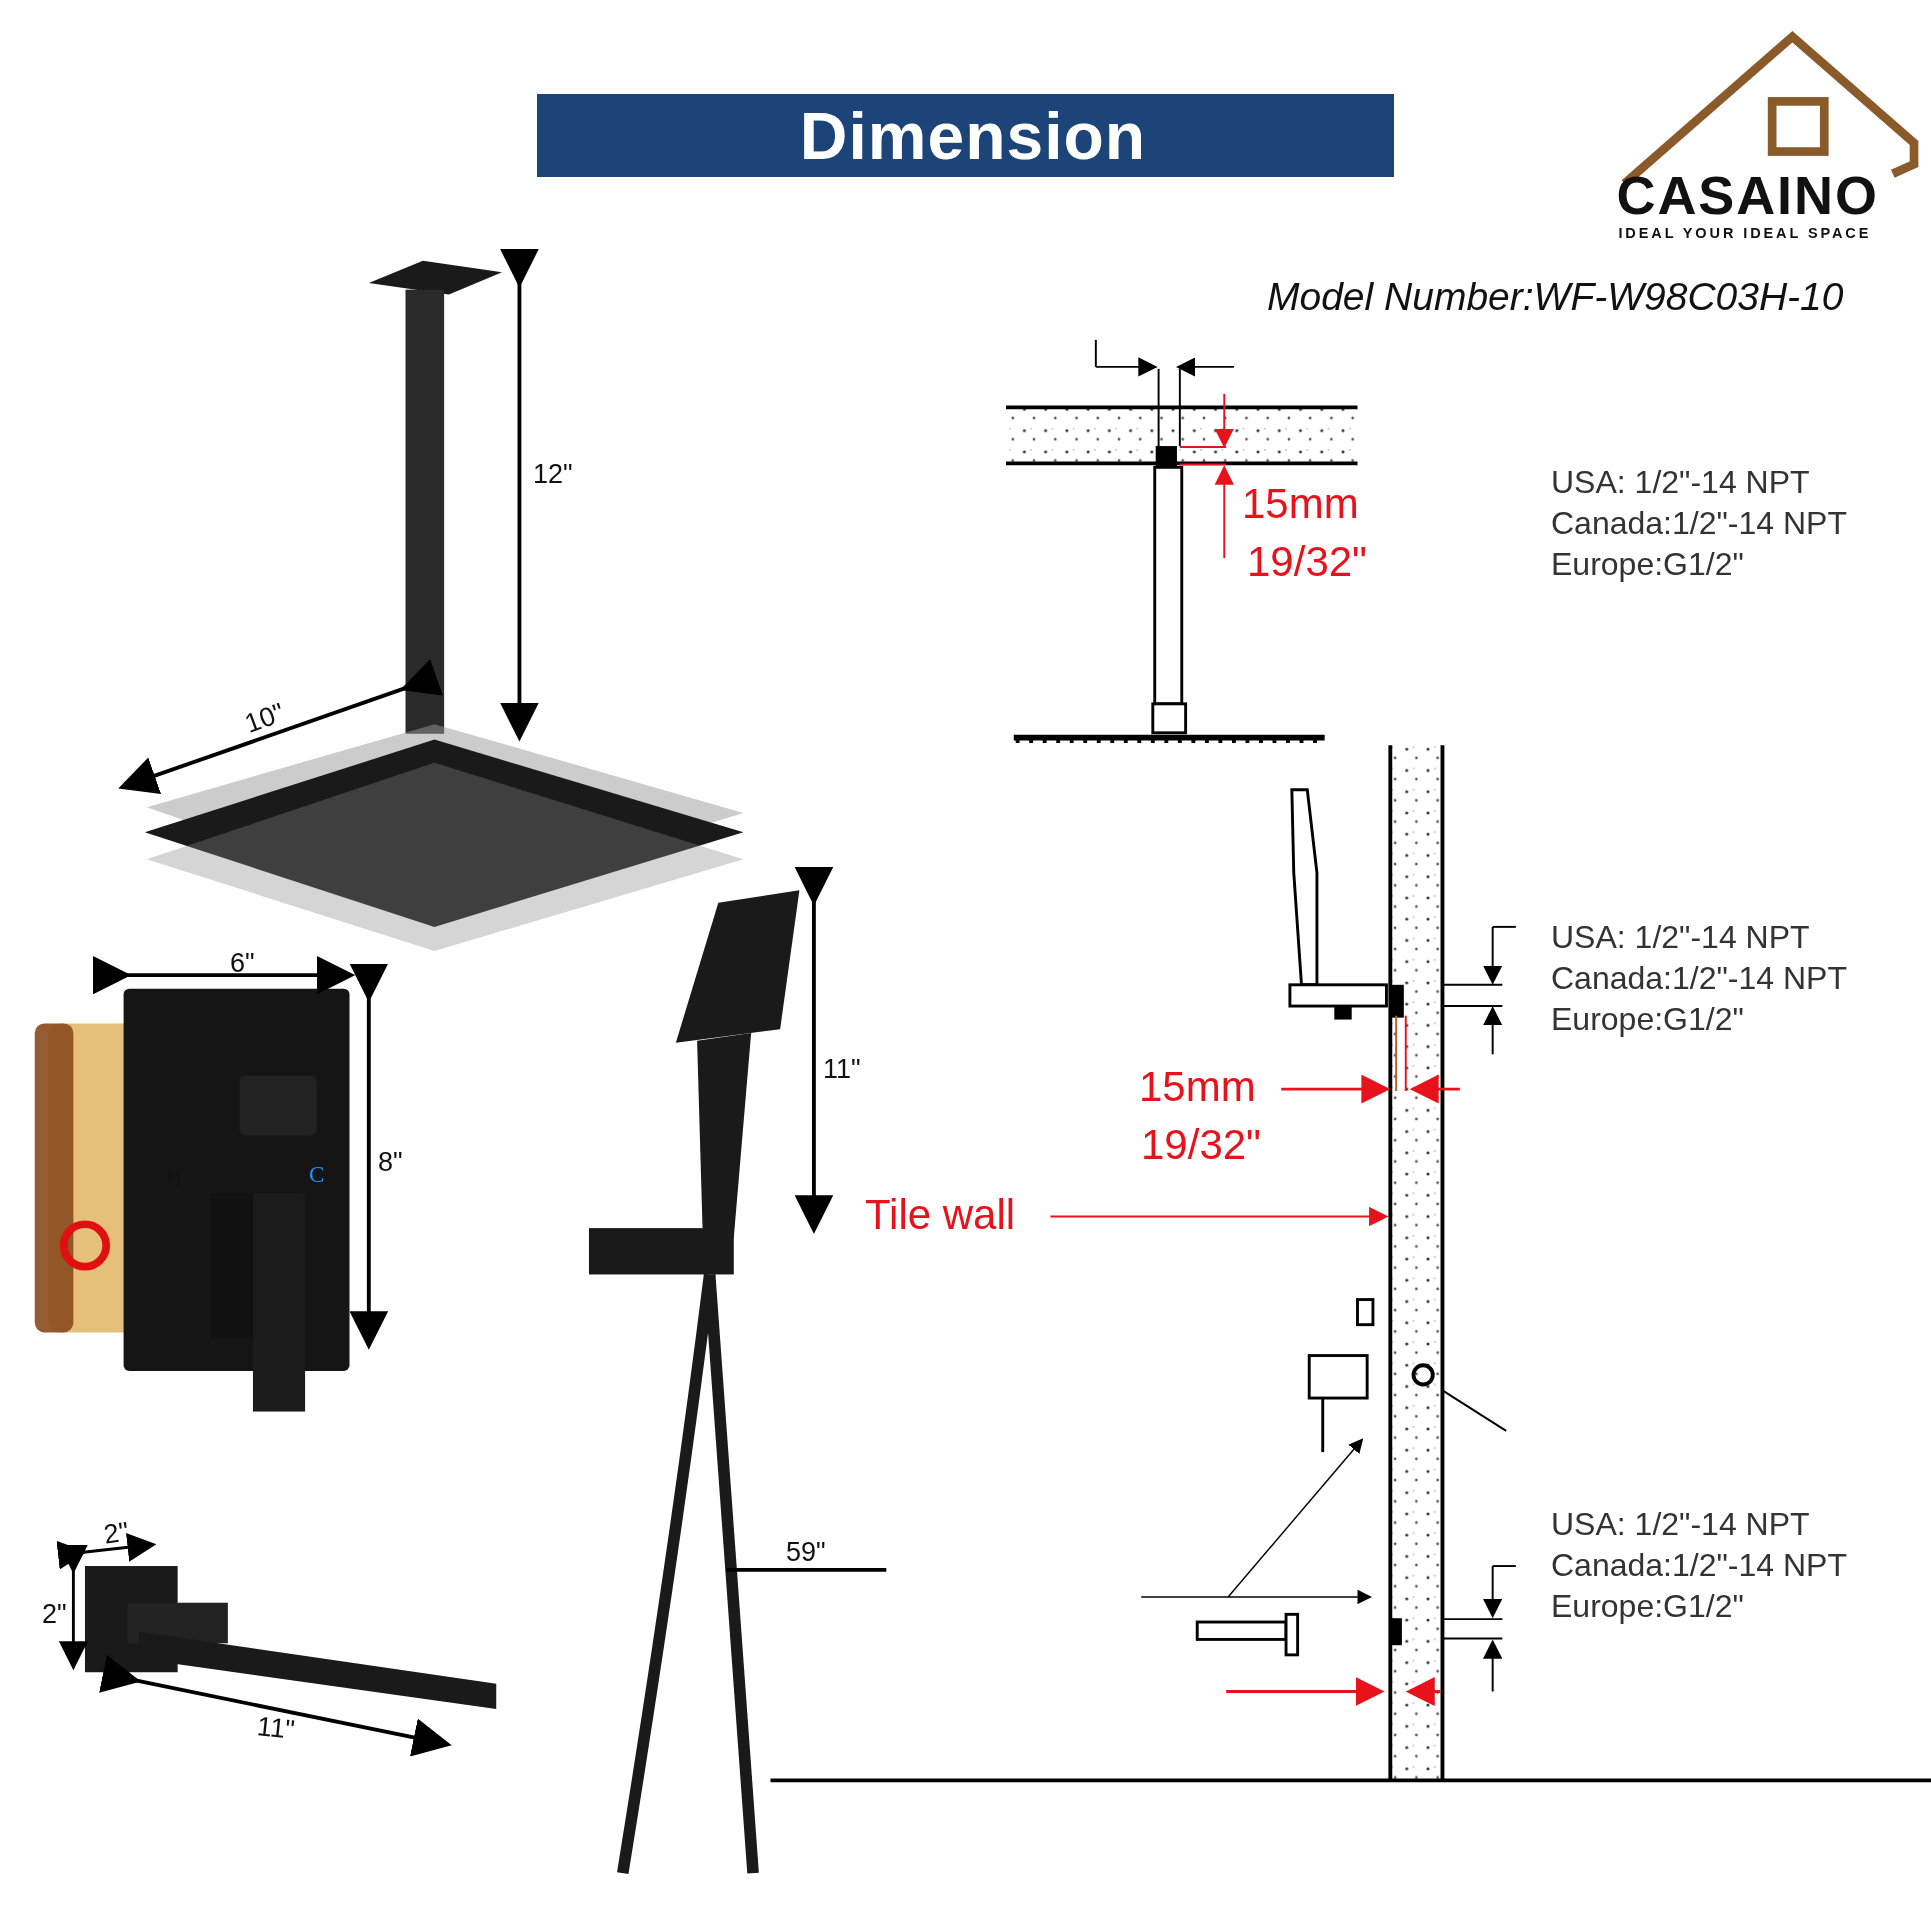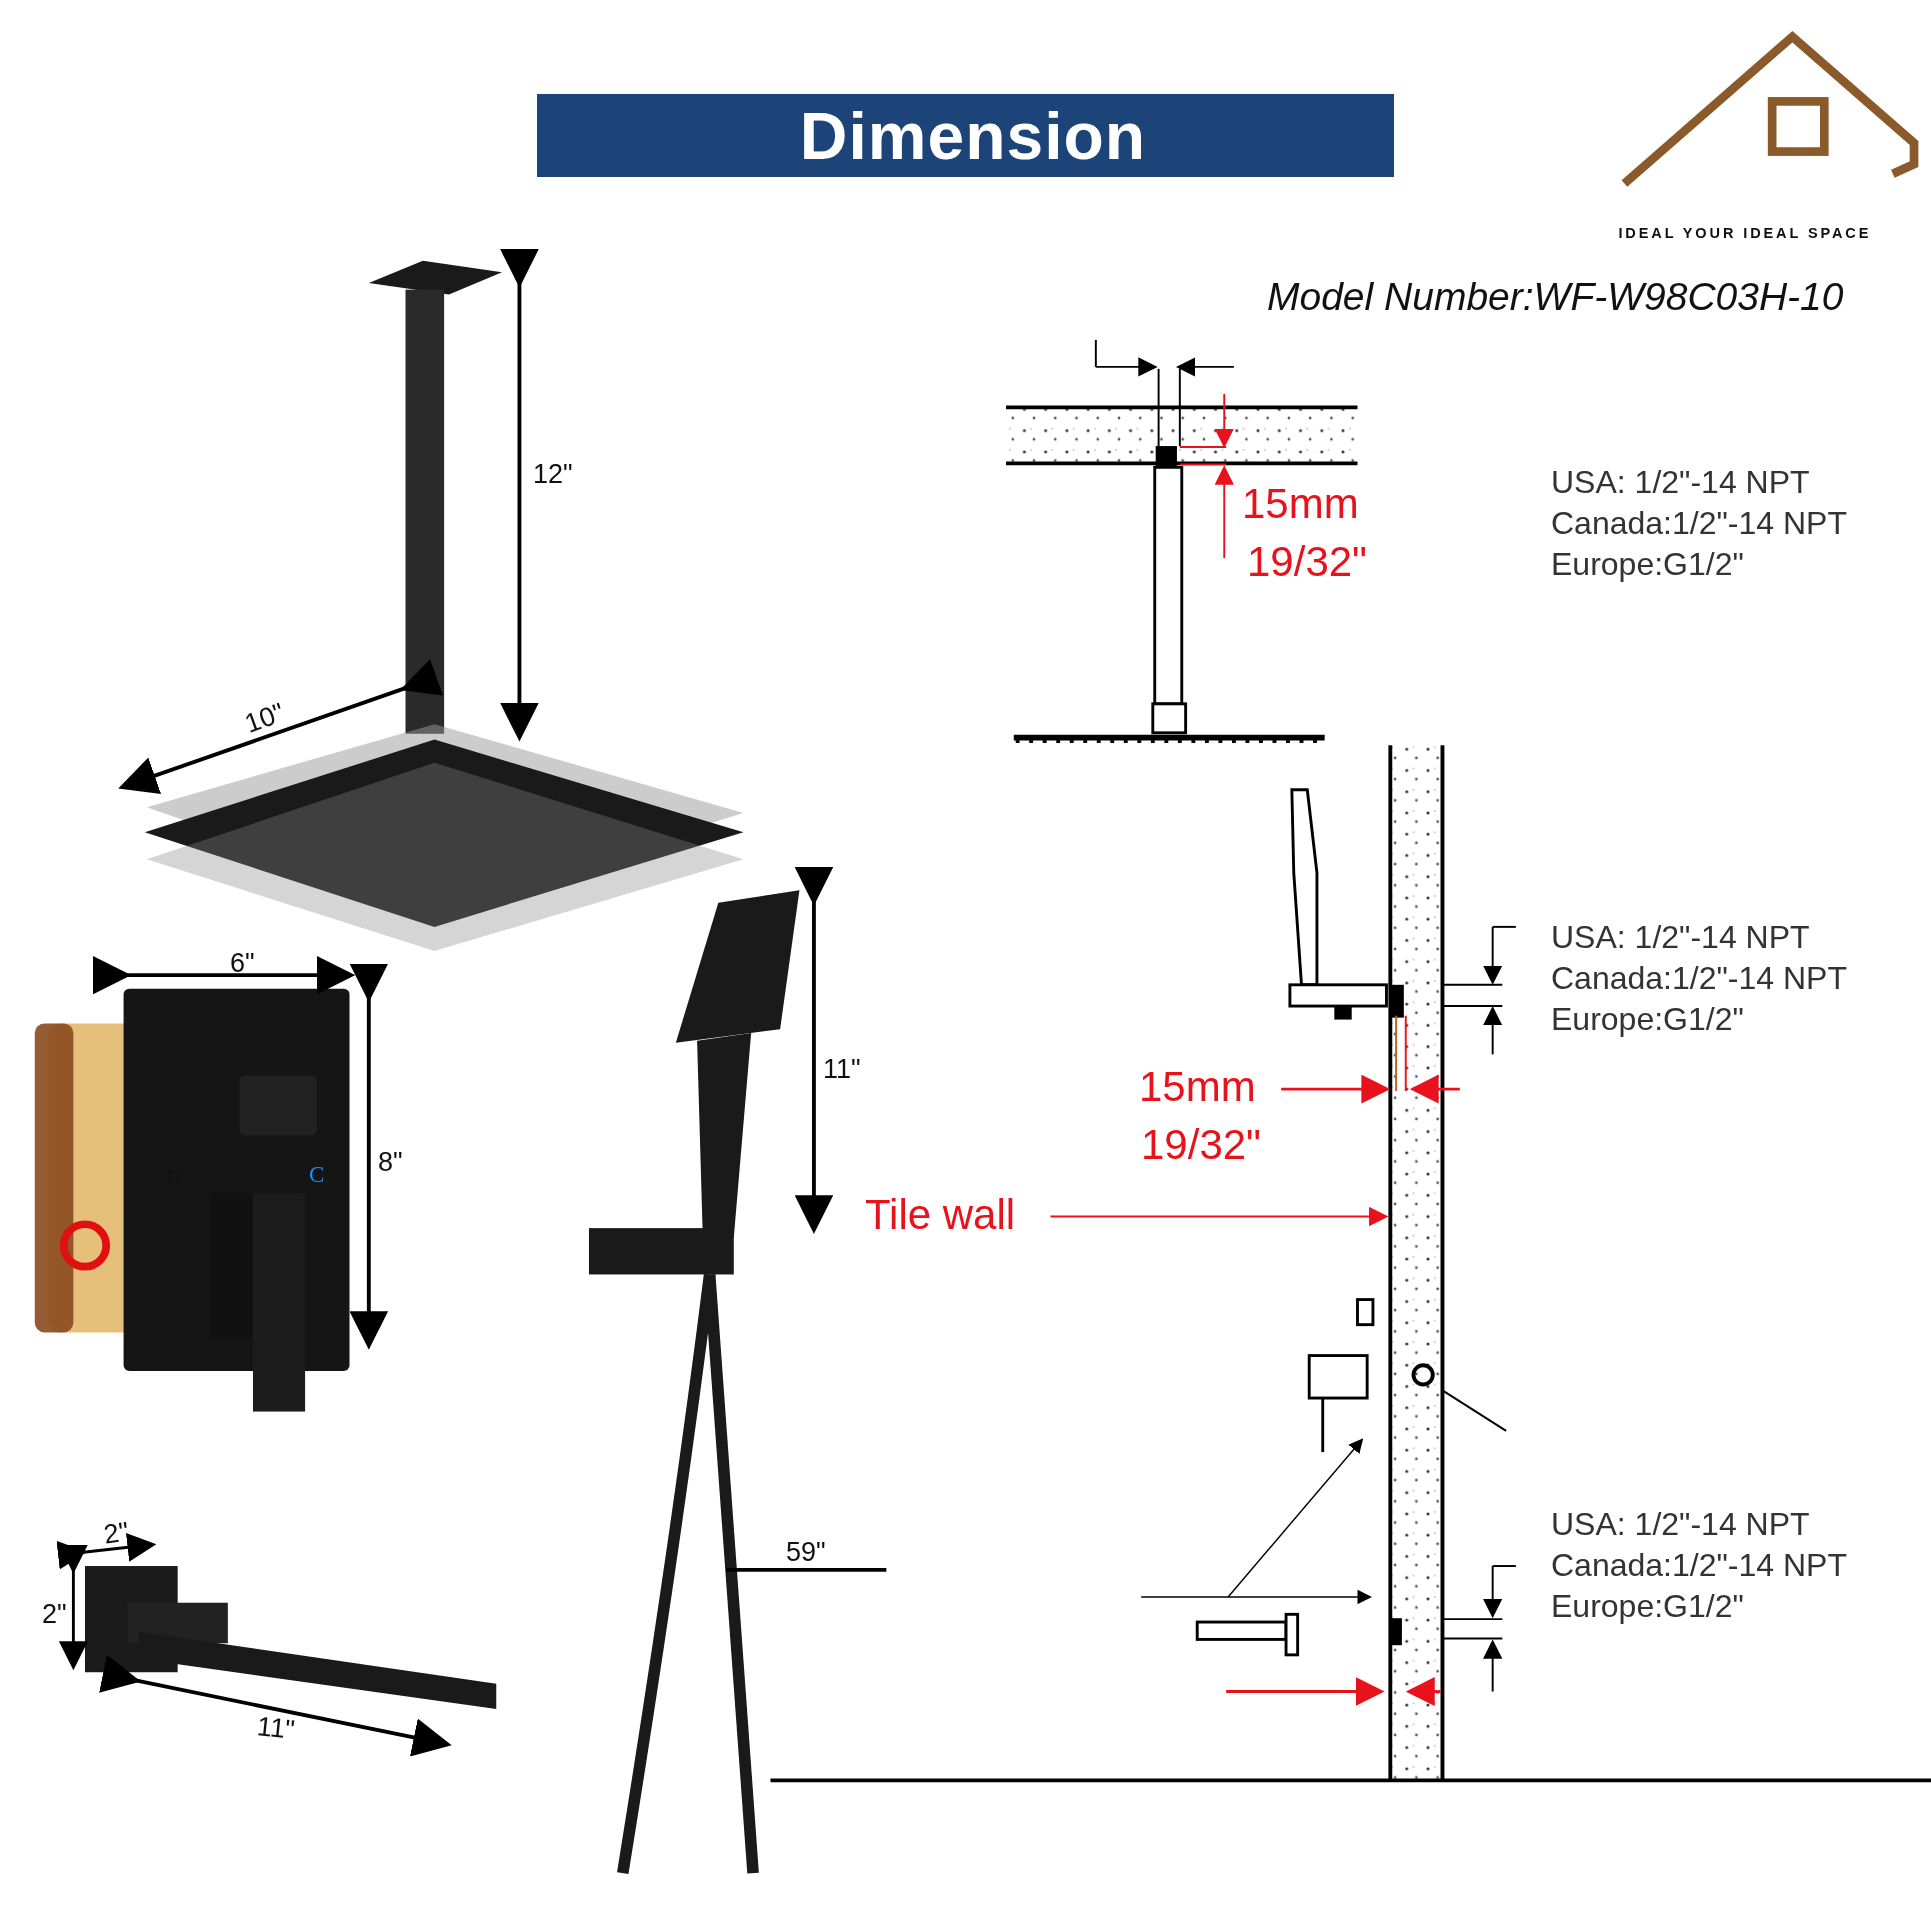--- a/index.html
+++ b/index.html
@@ -22,20 +22,21 @@
 
 <div class="abs banner">
   <span>Dimension</span>
 </div>
 
 <div class="abs logo">
   <svg width="319" height="222" viewBox="0 0 330 230">
     <polyline points="22,160 196,8 322,118 322,140 300,150" fill="none" stroke="#8b5a2b" stroke-width="9"></polyline>
     <rect x="175" y="75" width="54" height="52" fill="none" stroke="#8b5a2b" stroke-width="9"></rect>
   </svg>
+  <div class="logo-word">CASAINO</div>
   <div class="logo-tag">IDEAL YOUR IDEAL SPACE</div>
 </div>
 <div class="abs model">Model Number:WF-W98C03H-10</div>
 
 <svg width="1931" height="1931" viewBox="0 0 2000 2000">
   <defs>
     <marker id="ah" markerWidth="10" markerHeight="10" refX="8" refY="5" orient="auto">
         <path d="M0,0 L10,5 L0,10 z" fill="#000"></path>
       </marker>
     <marker id="ahr" markerWidth="10" markerHeight="10" refX="8" refY="5" orient="auto">

